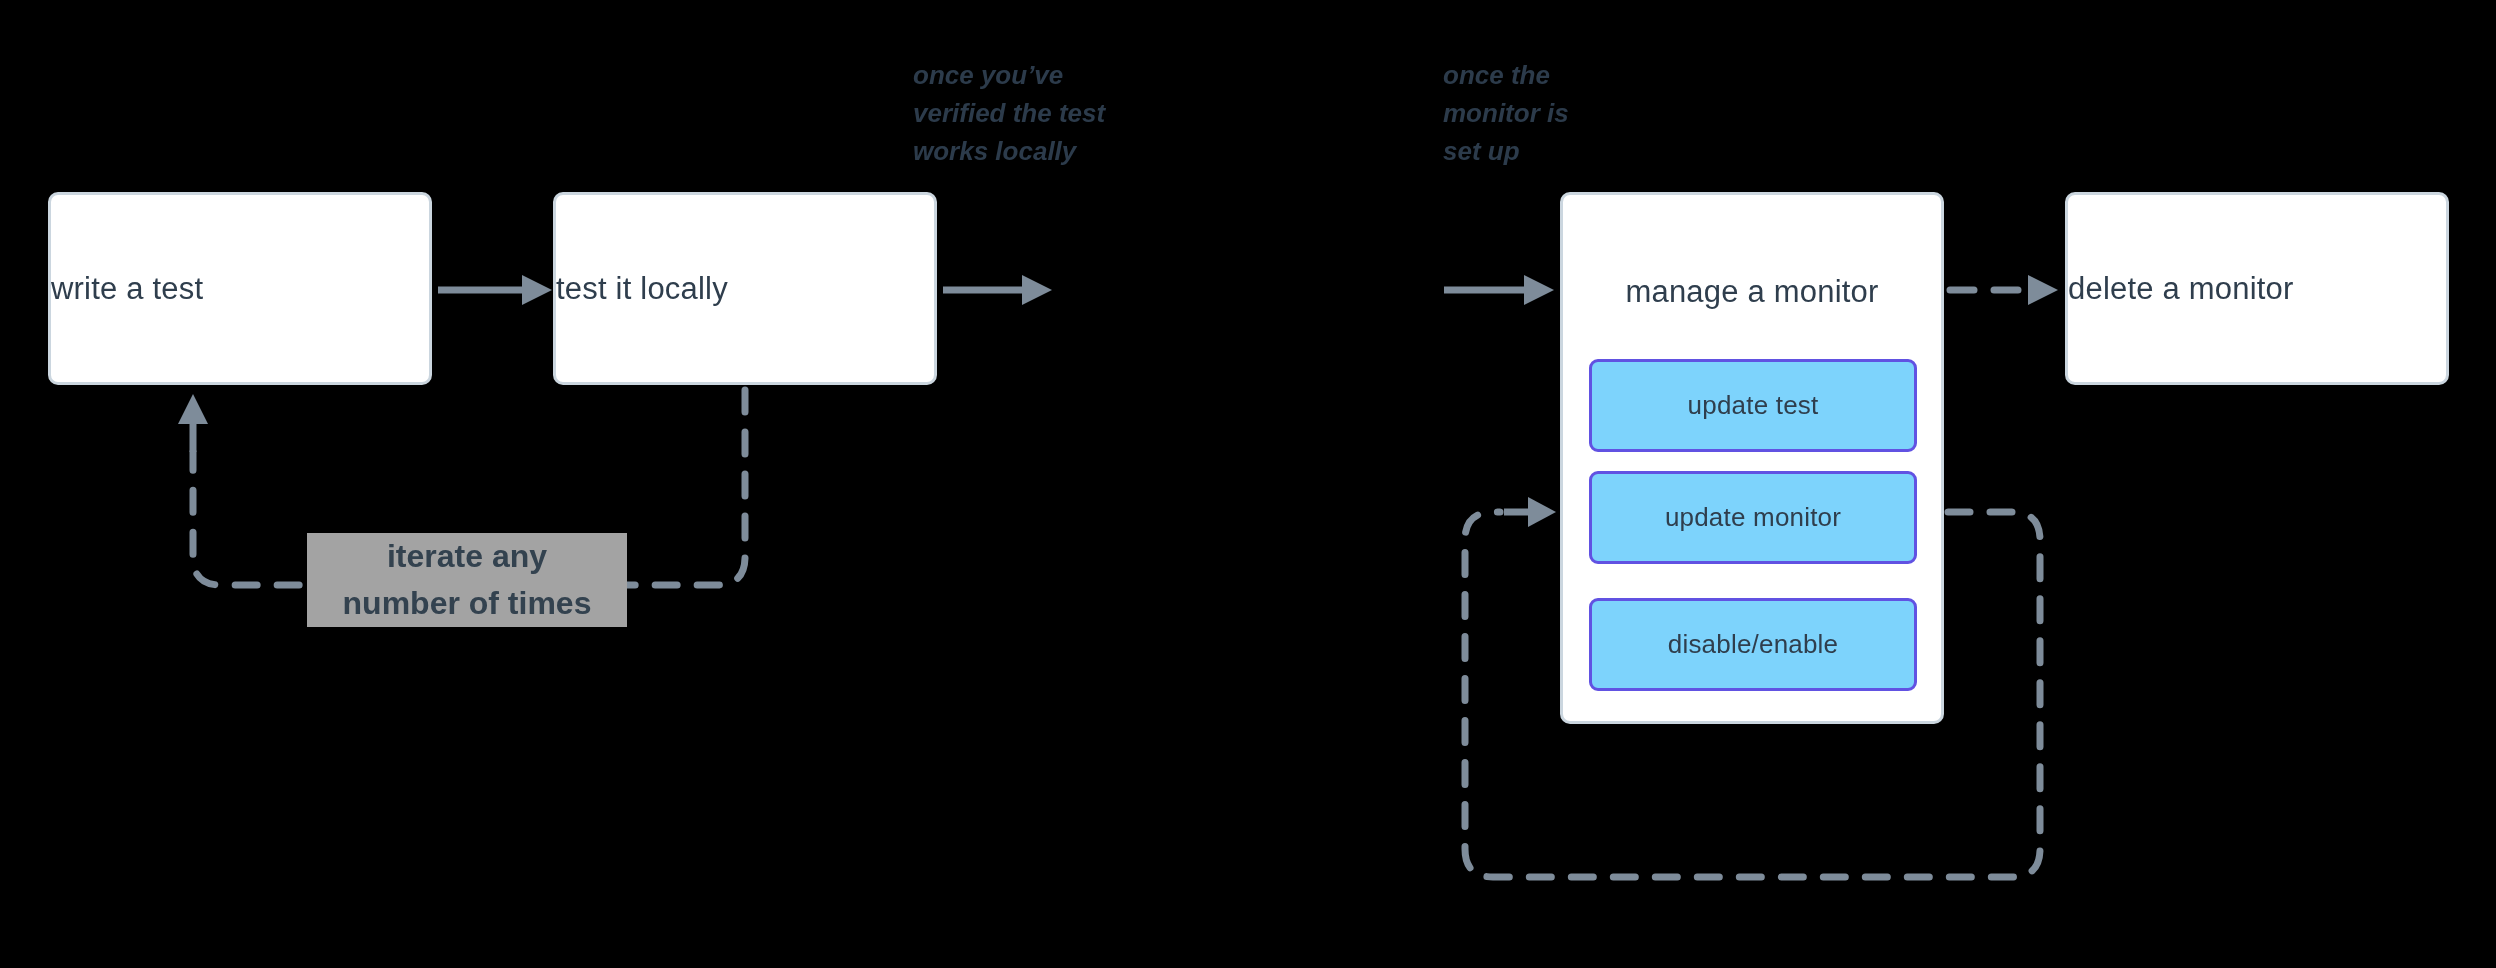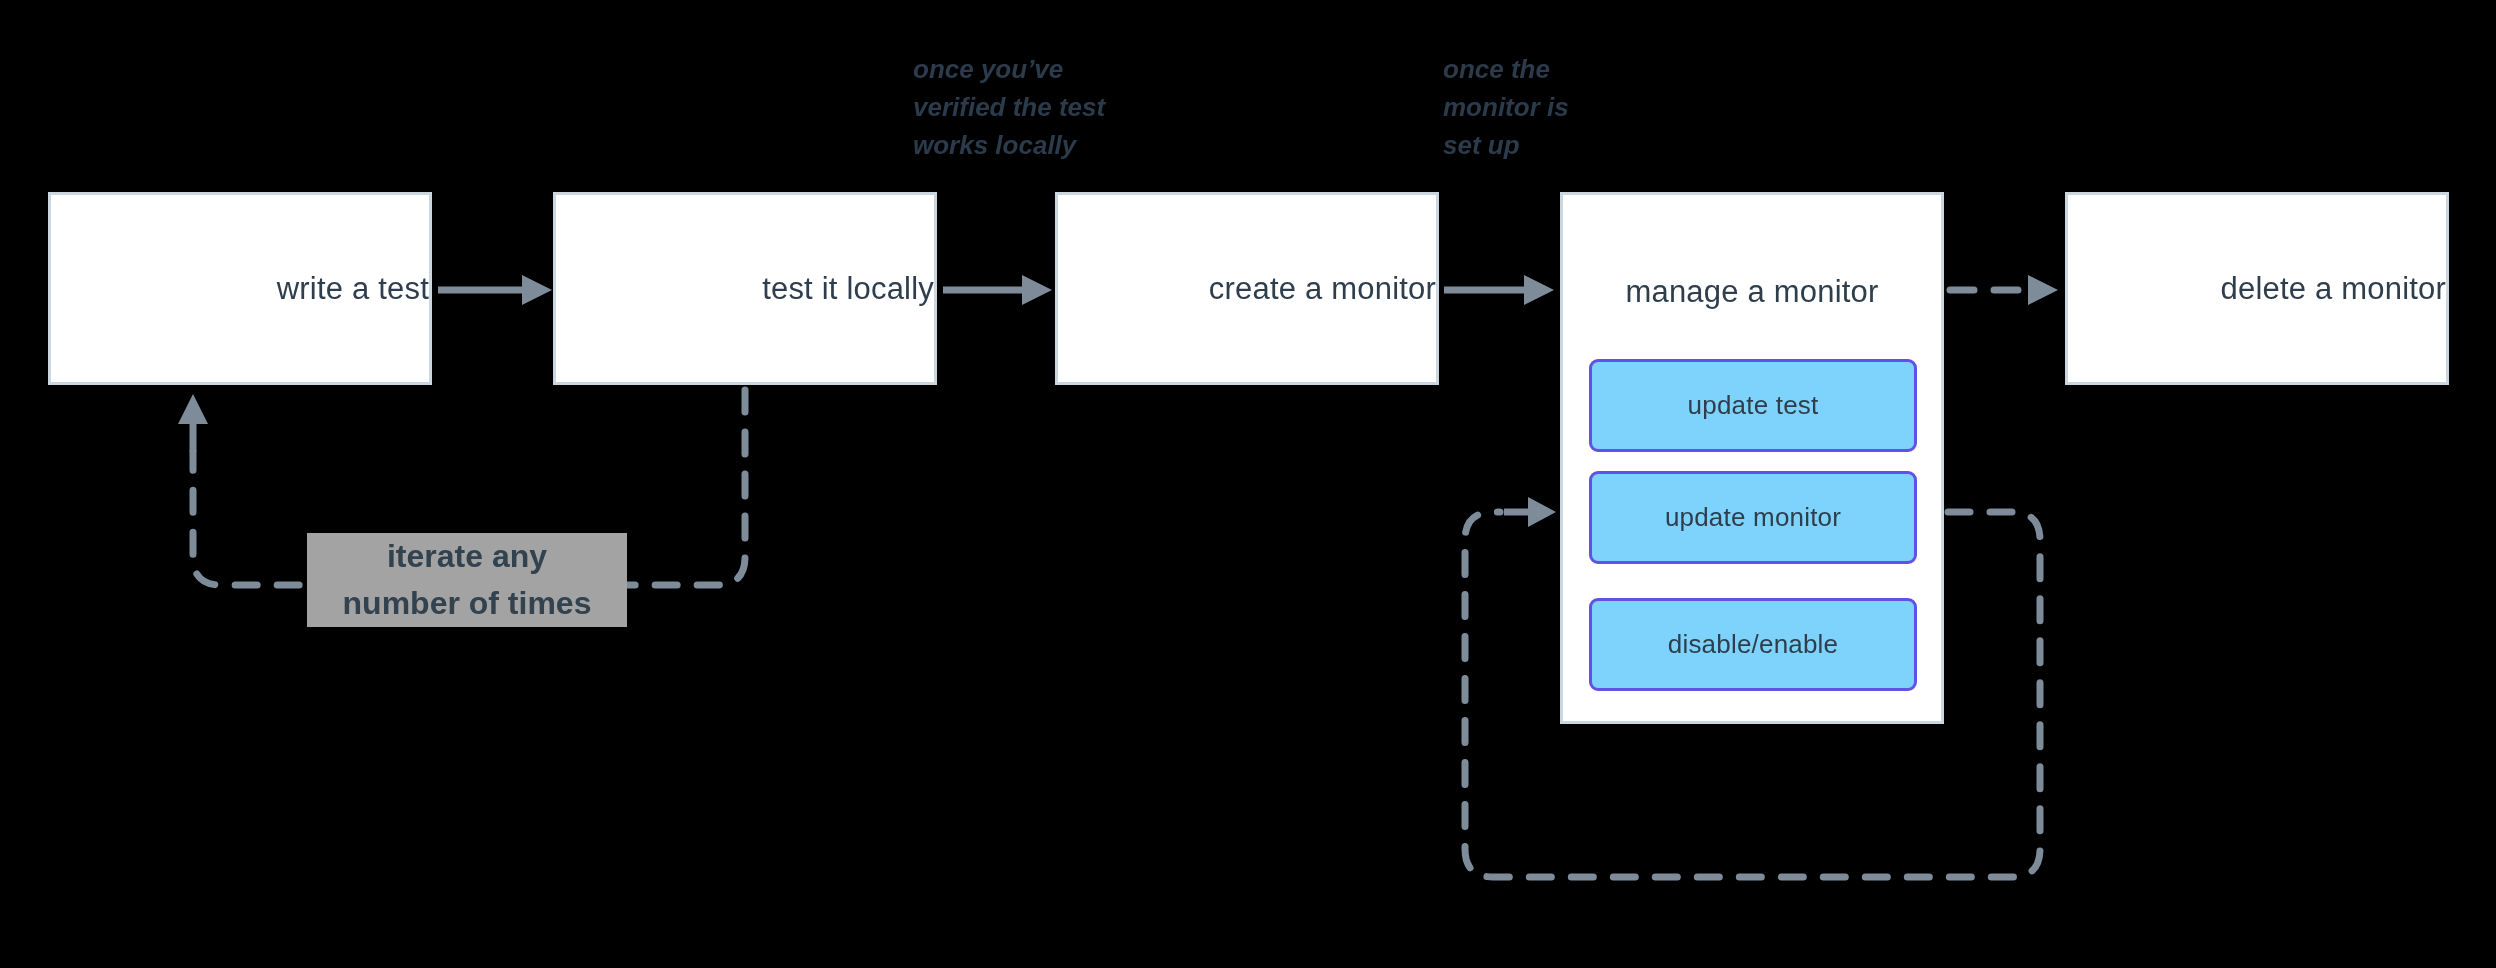--- a/index.html
+++ b/index.html
@@ -20,24 +20,24 @@
     left: 0;
     top: 0;
     width: 2496px;
     height: 968px;
   }
   .node {
     position: absolute;
     box-sizing: border-box;
     background: #ffffff;
     border: 3px solid #cbd6df;
-    border-radius: 0;
+    border-radius: 10px;
     display: flex;
     align-items: center;
-    justify-content: flex-end;
+    justify-content: flex-start;
     color: #2f3e4d;
     font-size: 31px;
     font-weight: 500;
     letter-spacing: 0.2px;
   }
   .node-row {
     top: 192px;
     width: 384px;
     height: 193px;
   }
@@ -69,21 +69,21 @@
     border-radius: 9px;
     display: flex;
     align-items: center;
     justify-content: center;
     font-size: 26px;
     font-weight: 500;
     color: #2f3e4d;
   }
   .annotation {
     position: absolute;
-    top: 50px;
+    top: 56px;
     font-size: 26px;
     font-style: italic;
     font-weight: 600;
     line-height: 38px;
     color: #2c3b4b;
     white-space: pre-line;
   }
   .loop-label {
     position: absolute;
     background: #a3a3a3;
@@ -147,23 +147,20 @@
   </svg>
 
   <div class="node node-row" style="left:48px;">
     <span>write a test</span>
   </div>
 
   <div class="node node-row" style="left:553px;">
     <span>test it locally</span>
   </div>
 
-  <div class="node node-row" style="left:1055px;">
-    <span>create a monitor</span>
-  </div>
 
   <div class="node node-tall">
     <div class="node-title">manage a monitor</div>
     <div class="subnode" style="top:164px;">
       <span>update test</span>
     </div>
     <div class="subnode" style="top:276px;">
       <span>update monitor</span>
     </div>
     <div class="subnode" style="top:403px;">

